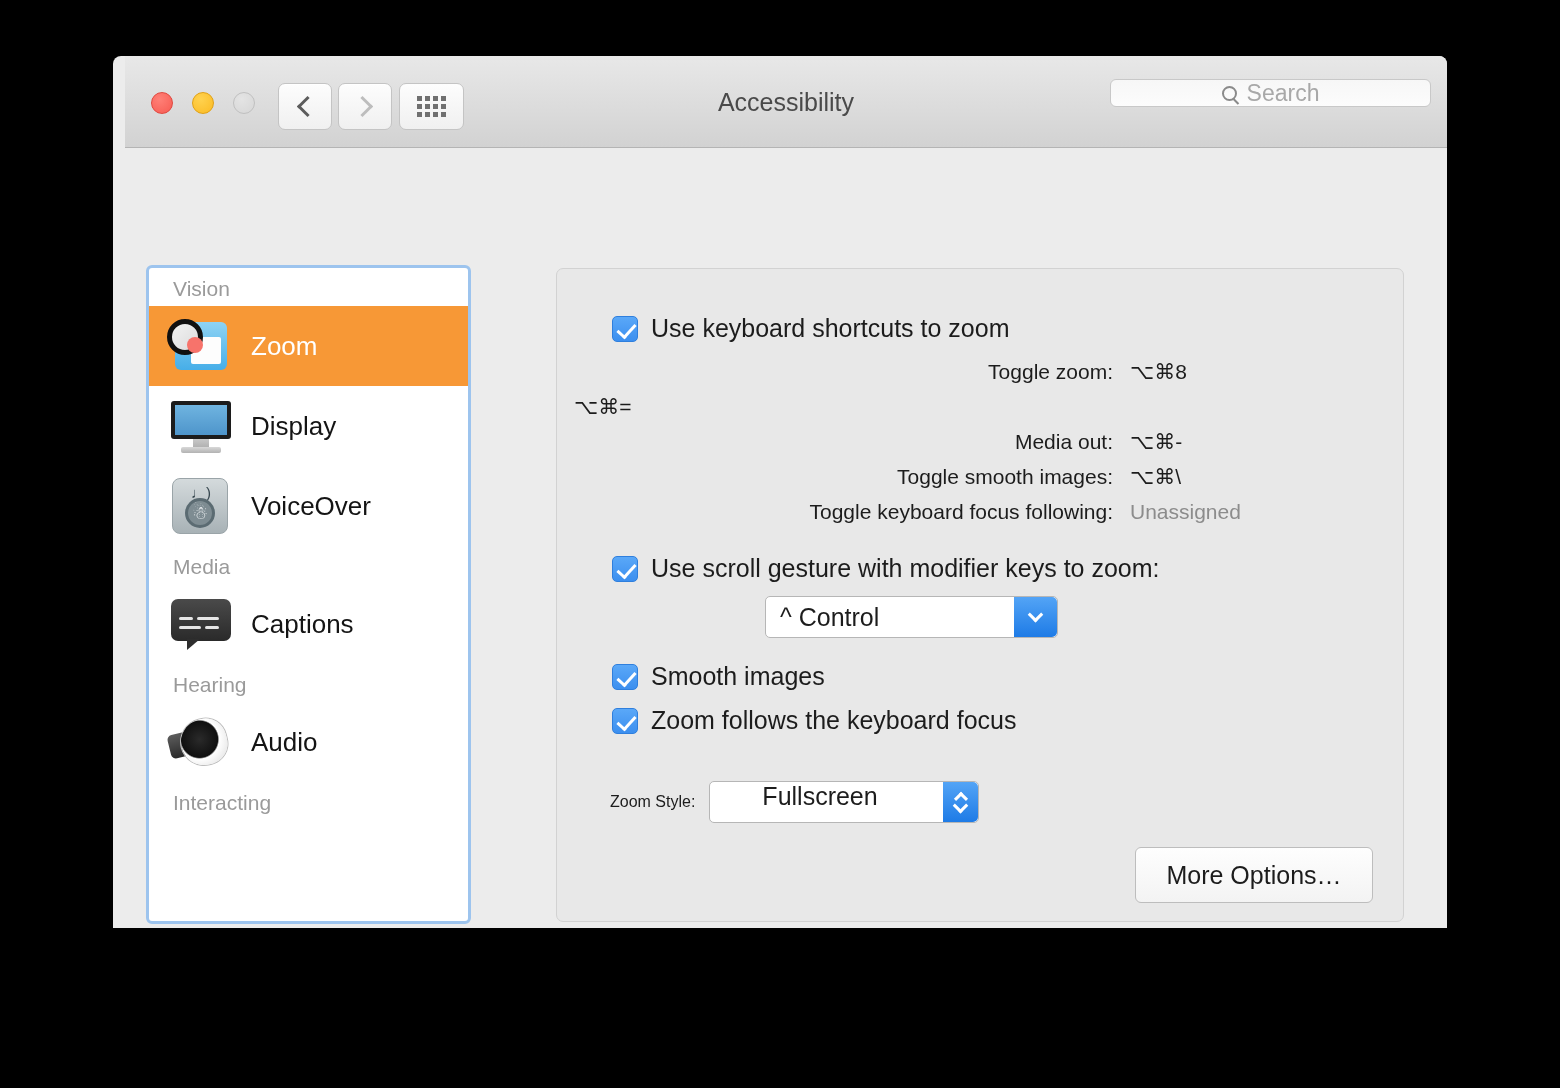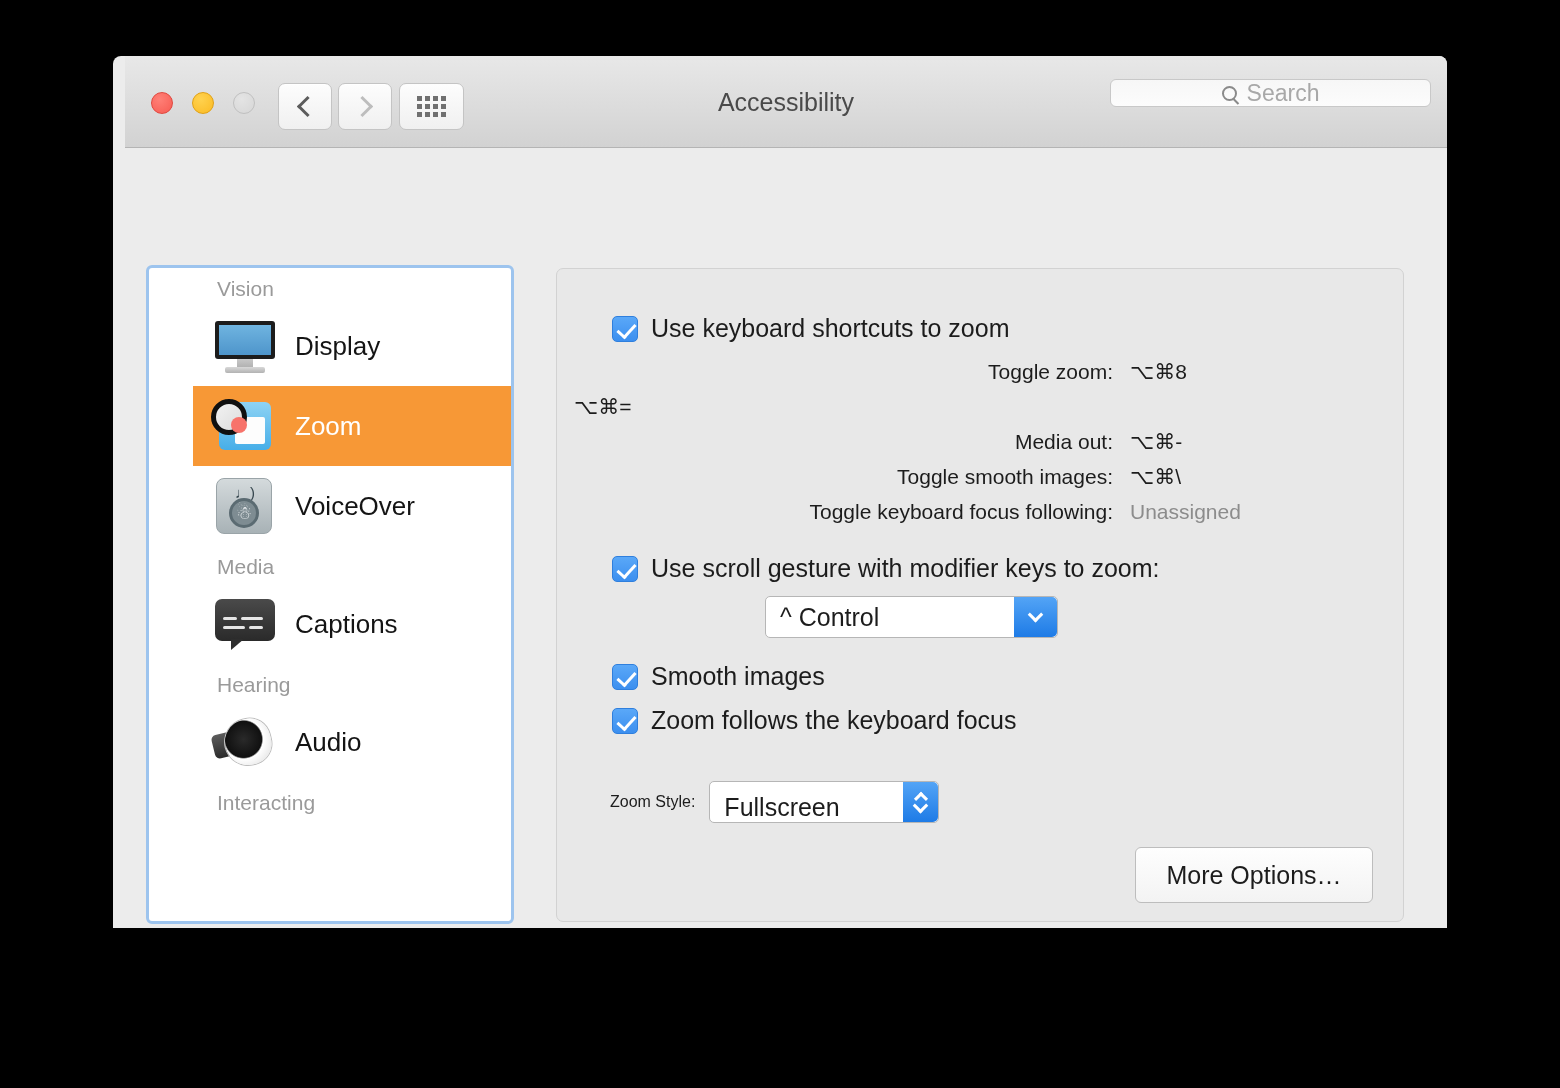--- a/index.html
+++ b/index.html
@@ -78,26 +78,25 @@
     right: -2px; bottom: -6px; transform: rotate(-45deg);
   }
   #search-placeholder { font-size: 23px; color: #A8A8A8; }
 
   
   #body { position: relative; height: 780px; background: #ECECEC; }
 
   
   #sidebar {
     position: absolute; left: 33px; top: 117px;
-    width: 368px; height: 659px;
+    width: 325px; height: 659px;
     background: #FFFFFF;
     border: 3px solid #9DC4EE;
     border-radius: 6px;
     overflow: hidden;
-    padding-left: 44px;
   }
   .sb-group {
     font-size: 21px; color: #9A9A9A;
     padding: 9px 0 5px 24px;
   }
   .sb-item {
     display: flex; align-items: center;
     height: 80px; padding-left: 16px;
   }
   .sb-item.selected { background: #F79836; }
@@ -262,23 +261,23 @@
 
   #smooth-images-row { position: absolute; left: 55px; top: 393px; }
   #zoom-follows-row  { position: absolute; left: 55px; top: 437px; }
 
   #zoom-style-row {
     position: absolute; left: 53px; top: 512px;
     display: flex; align-items: center; gap: 14px;
   }
   #zoom-style-row .lbl { font-size: 16px; color: #1C1C1C; }
   #zoom-style-select {
-    width: 230px; height: 42px;
+    width: 270px; height: 42px;
     background: #FFFFFF; border: 1px solid #B6B6B6; border-radius: 5px;
-    display: flex; align-items: flex-end; position: relative;
+    display: flex; align-items: flex-start; position: relative; padding-left: 38px;
   }
   #zoom-style-select .val { font-size: 25px; color: #1C1C1C; padding-left: 14px; }
   #zoom-style-select .stepper-box {
     position: absolute; right: 0; top: 0; width: 35px; height: 100%;
     background: linear-gradient(to bottom,#53A4F6,#1E7BE6);
     border-radius: 0 5px 5px 0;
     display: flex; flex-direction: column; align-items: center; justify-content: center; gap: 2px;
   }
 
   #more-options-button {
@@ -336,37 +335,37 @@
       <span id="search-placeholder">Search</span>
     </div>
   </div>
 
   <div id="body">
 
     <div id="sidebar">
 
       <div class="sb-group">Vision</div>
 
-      <div class="sb-item">
-        <span class="sb-icon ic-display">
-          <span class="screen"></span>
-            <span class="neck"></span>
-            <span class="base"></span>
-        </span>
-        <span class="sb-label">Display</span>
-      </div>
-
       <div class="sb-item selected">
         <span class="sb-icon ic-zoom">
           <span class="win"></span>
             <span class="page"></span>
             <span class="lens"></span>
             <span class="reddot"></span>
         </span>
         <span class="sb-label">Zoom</span>
+      </div>
+
+      <div class="sb-item">
+        <span class="sb-icon ic-display">
+          <span class="screen"></span>
+            <span class="neck"></span>
+            <span class="base"></span>
+        </span>
+        <span class="sb-label">Display</span>
       </div>
 
       <div class="sb-item">
         <span class="sb-icon ic-vo">
           <span class="plate"></span>
             <span class="spk">♩)</span>
           <span class="ring">
               <span>☃</span>
             </span>
         </span>

